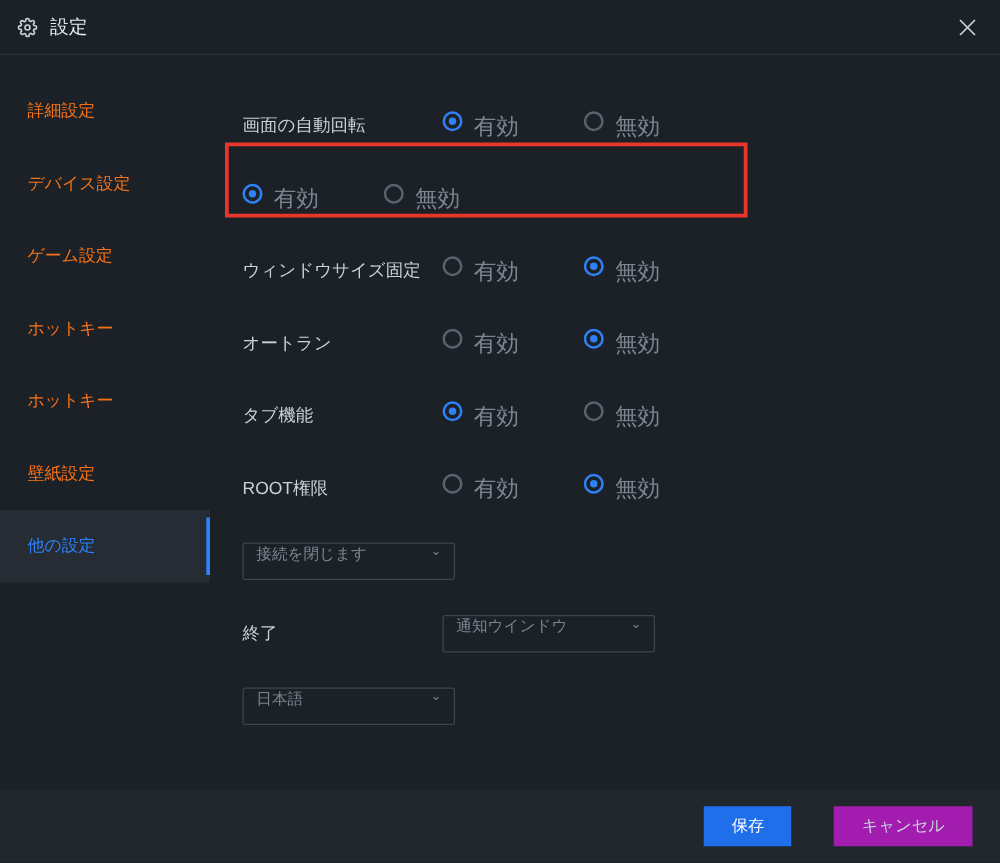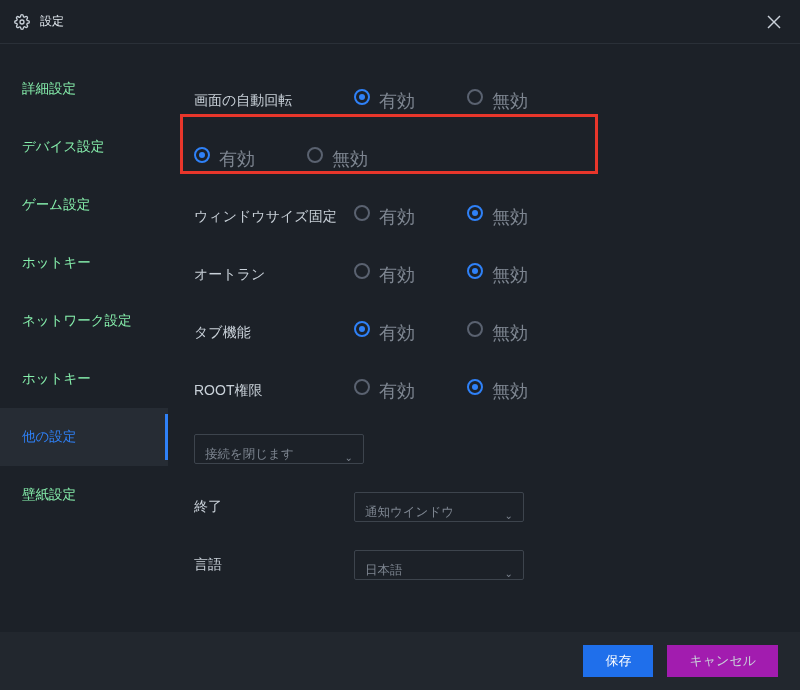--- a/index.html
+++ b/index.html
@@ -20,21 +20,21 @@
       border-bottom: 1px solid #2a3038;
     }
     .titlebar .gear-icon {
       width: 16px; height: 16px;
       margin-right: 10px;
       display: flex; align-items: center; justify-content: center;
     }
     .titlebar .title {
       flex: 1;
       color: #e6edf3;
-      font-size: 12px;
+      font-size: 15px;
     }
     .titlebar .close {
       width: 24px; height: 24px;
       display: flex; align-items: center; justify-content: center;
       cursor: pointer;
       color: #c9d1d9;
       font-size: 18px;
     }
     .body {
       display: flex;
@@ -42,21 +42,21 @@
     }
     .sidebar {
       width: 168px;
       padding-top: 16px;
     }
     .side-item {
       height: 58px;
       display: flex;
       align-items: center;
       padding-left: 22px;
-      color: #86efac;
+      color: #f97316;
       font-size: 13.5px;
       cursor: pointer;
       position: relative;
     }
     .side-item.active {
       background: #262c34;
       color: #2f81f7;
     }
     .side-item.active::after {
       content: "";
@@ -108,21 +108,21 @@
       width: 6px; height: 6px;
       background: #2f81f7;
       border-radius: 50%;
     }
     .select {
       width: 170px;
       height: 30px;
       border: 1px solid #3d444d;
       border-radius: 2px;
       display: flex;
-      align-items: flex-end;
+      align-items: flex-start;
       justify-content: space-between;
       padding: 0 10px;
       color: #7d8590;
       font-size: 12.5px;
       cursor: pointer;
       background: #1c2128;
     }
     .select .chev {
       color: #7d8590;
       font-size: 10px;
@@ -144,21 +144,21 @@
       padding-right: 22px;
       gap: 14px;
       background: #22272e;
     }
     .btn {
       height: 32px;
       padding: 0 22px;
       border: none;
       font-size: 13px;
       cursor: pointer;
-      display: flex; align-items: center; justify-content: center;
+      display: flex; align-items: center; justify-content: center; margin-left: 20px;
     }
     .btn-primary {
       background: #1f6feb;
       color: #ffffff;
     }
     .btn-secondary {
       background: #a21caf;
       color: #c9d1d9;
     }
   </style>
@@ -189,30 +189,27 @@
     <div class="side-item">
         <span>デバイス設定</span>
       </div>
     <div class="side-item">
         <span>ゲーム設定</span>
       </div>
     <div class="side-item">
         <span>ホットキー</span>
       </div>
     <div class="side-item">
-        <span>ネットワーク設定</span>
-      </div>
-    <div class="side-item">
         <span>ホットキー</span>
+      </div>
+    <div class="side-item">
+        <span>壁紙設定</span>
       </div>
     <div class="side-item active">
         <span>他の設定</span>
-      </div>
-    <div class="side-item">
-        <span>壁紙設定</span>
       </div>
   </div>
 
   <div class="content">
     <div class="highlight-box"></div>
 
     <div class="row">
       <span class="label">画面の自動回転</span>
       <div class="radio-group">
         <div class="radio selected">
@@ -304,21 +301,20 @@
 
     <div class="row">
       <span class="label">終了</span>
       <div class="select">
         <span>通知ウインドウ</span>
         <span class="chev">⌄</span>
       </div>
     </div>
 
     <div class="row">
-      <span class="label">言語</span>
       <div class="select">
         <span>日本語</span>
         <span class="chev">⌄</span>
       </div>
     </div>
 
   </div>
 </div>
 
 <div class="footer">

